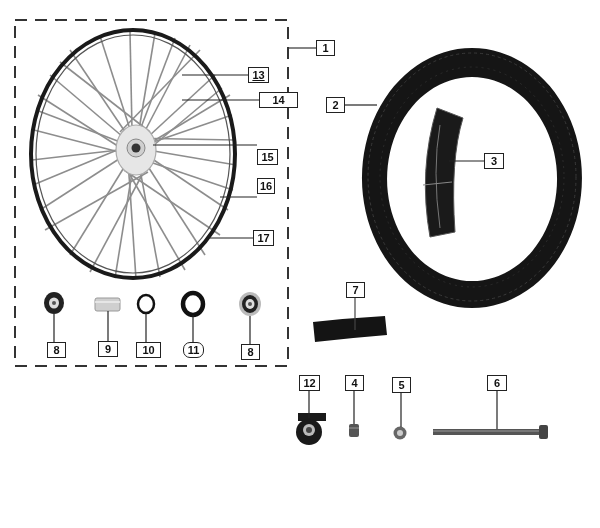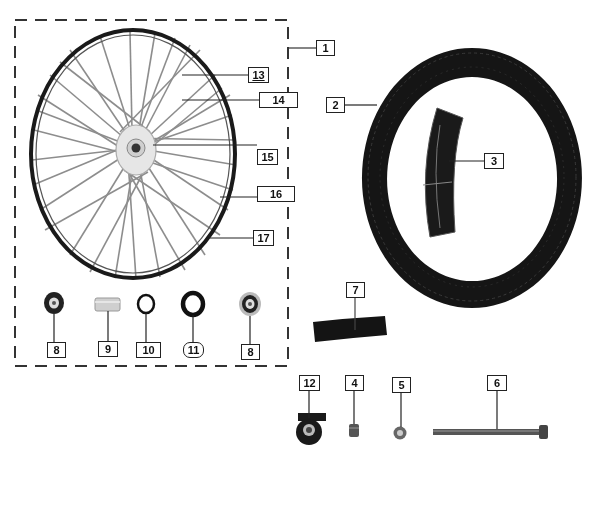--- a/index.html
+++ b/index.html
@@ -141,21 +141,21 @@
     <line x1="497" y1="391" x2="497" y2="429" stroke="#222" stroke-width="1.2"></line>
   </g>
 </svg>
 
 <div class="callout" style="left:316px;top:40px;width:19px;">1</div>
 <div class="callout" style="left:326px;top:97px;width:19px;">2</div>
 <div class="callout" style="left:484px;top:153px;width:20px;">3</div>
 <div class="callout" style="left:248px;top:67px;width:21px;text-decoration:underline;">13</div>
 <div class="callout" style="left:259px;top:92px;width:39px;">14</div>
 <div class="callout" style="left:257px;top:137px;width:21px;margin-top:12px;">15</div>
-<div class="callout" style="left:257px;top:186px;width:38px;">16</div>
+<div class="callout" style="left:257px;top:178px;width:18px;">16</div>
 <div class="callout" style="left:253px;top:230px;width:21px;">17</div>
 <div class="callout" style="left:47px;top:342px;width:19px;">8</div>
 <div class="callout" style="left:98px;top:341px;width:20px;">9</div>
 <div class="callout" style="left:136px;top:342px;width:25px;">10</div>
 <div class="callout" style="left:183px;top:342px;width:21px;border-radius:7px;">11</div>
 <div class="callout" style="left:241px;top:344px;width:19px;">8</div>
 <div class="callout" style="left:346px;top:282px;width:19px;">7</div>
 <div class="callout" style="left:299px;top:375px;width:21px;">12</div>
 <div class="callout" style="left:345px;top:375px;width:19px;">4</div>
 <div class="callout" style="left:392px;top:377px;width:19px;">5</div>

